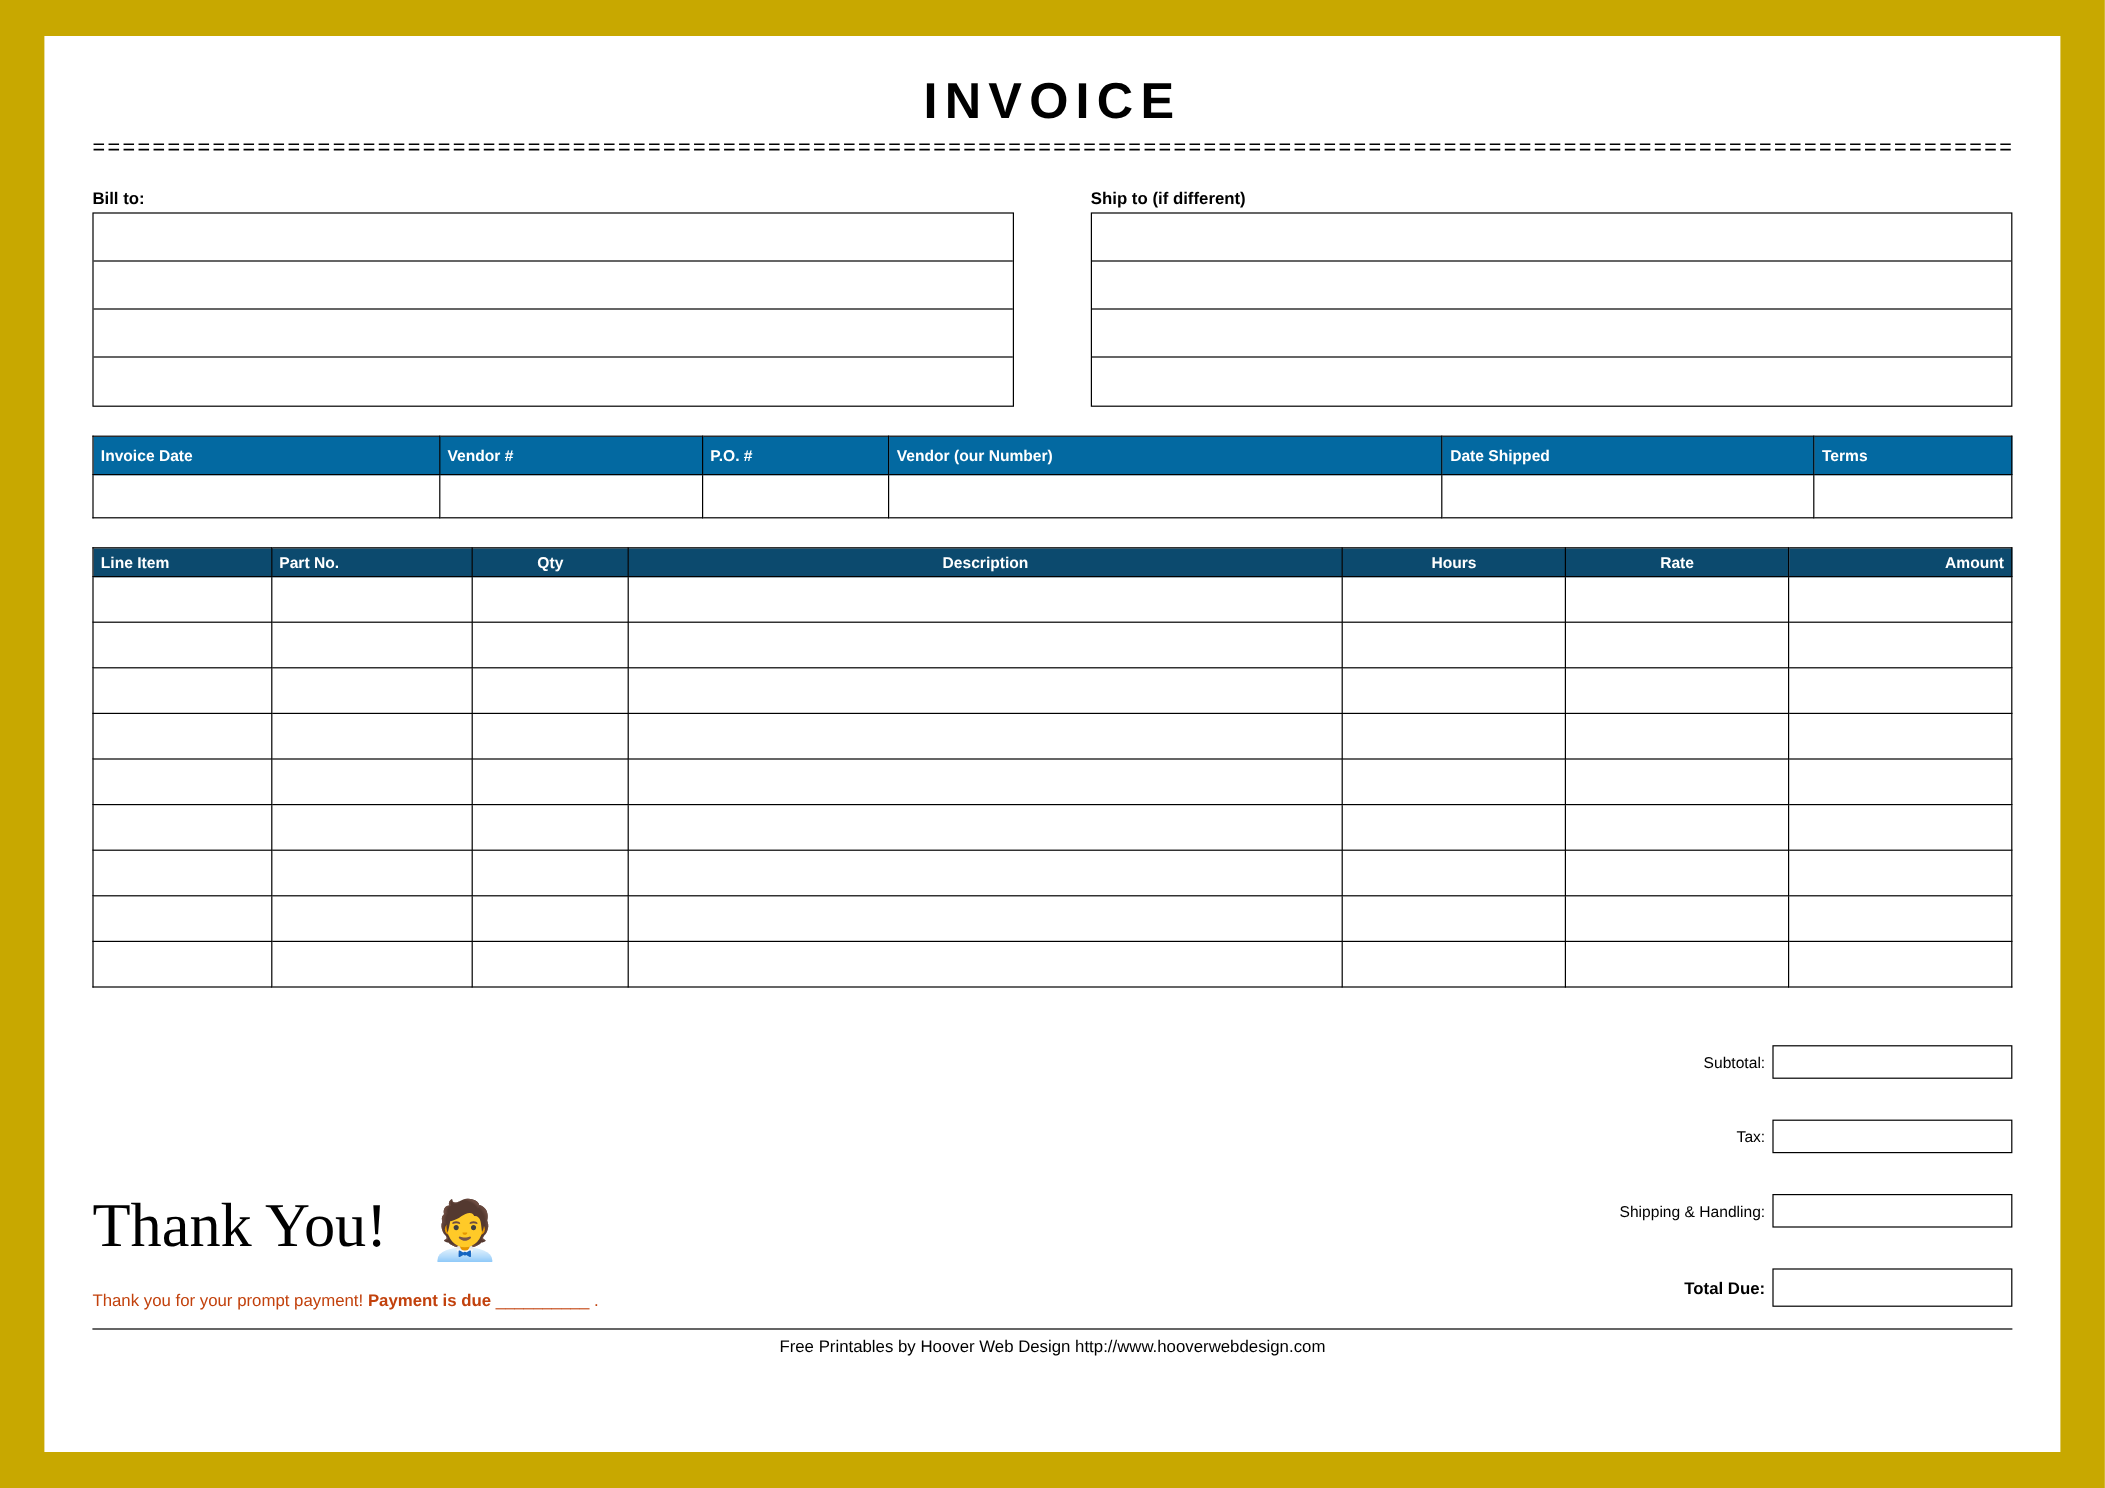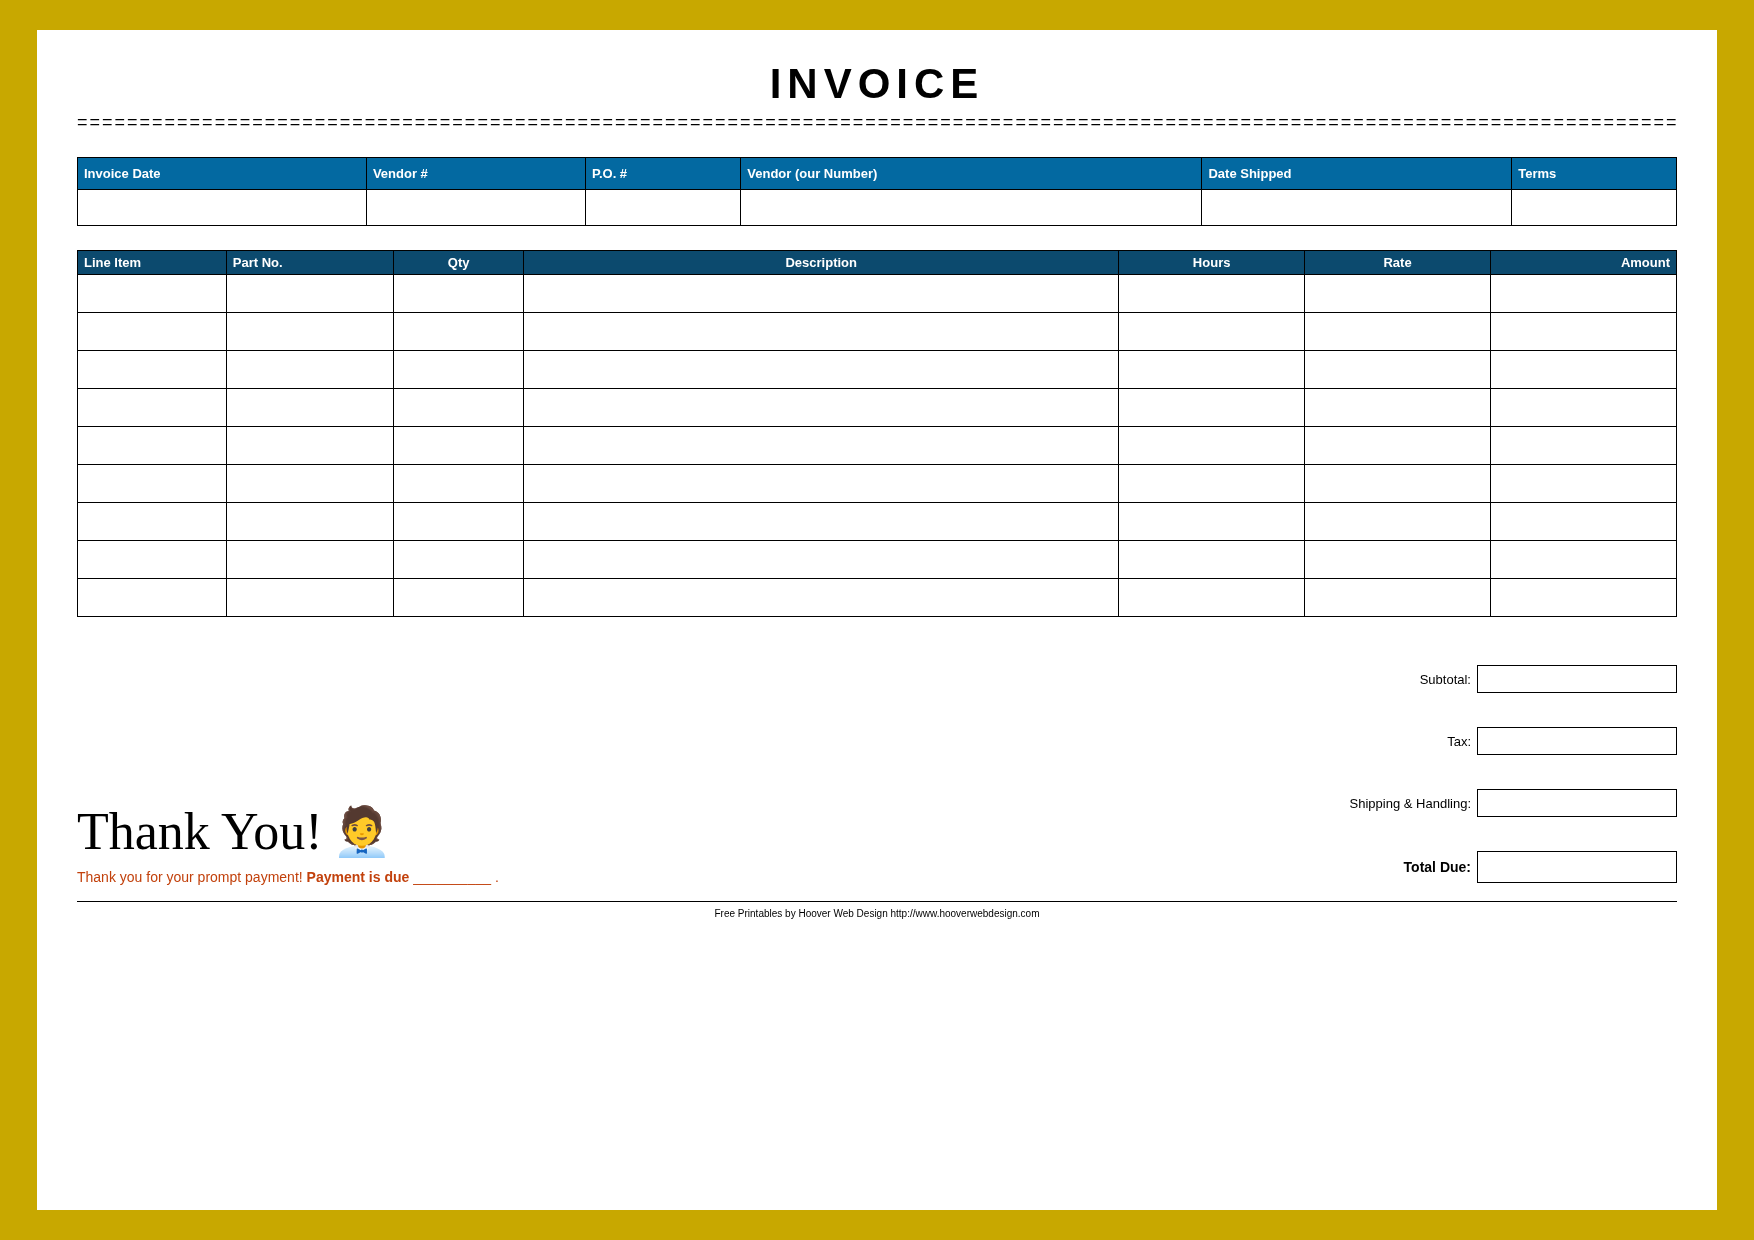--- a/index.html
+++ b/index.html
@@ -143,22 +143,23 @@
 
     .thank-you-block {
       display: flex;
       flex-direction: column;
       align-items: flex-start;
       width: 60%;
     }
 
     .thank-you-graphic {
       display: flex;
-      align-items: center;
-      margin-bottom: 8px;
+      align-items: flex-end;
+      margin-bottom: 24px;
+      gap: 25px;
     }
 
     .thank-you-cursive {
       font-family: 'Brush Script MT', cursive, 'Comic Sans MS', cursive;
       font-size: 52px;
       color: #000;
       margin-right: 10px;
     }
 
     .thank-you-figure {
@@ -214,33 +215,54 @@
     }
 
     .bottom-divider {
       border: none;
       border-top: 1.5px solid #000;
       margin: 16px 0 6px 0;
     }
 
     .footer-credit {
       text-align: center;
-      font-size: 10px;
+      font-size: 14px;
       color: #000;
     }
   </style>
 </head>
 <body>
 
 <div class="invoice-wrapper">
 
   <h1 class="invoice-title">INVOICE</h1>
 
   <div class="invoice-divider">================================================================================================================================================</div>
 
+  <div class="address-section">
+    <div class="address-block">
+      <div class="address-label">Bill to:</div>
+      <div class="address-rows">
+        <div class="address-row"></div>
+        <div class="address-row"></div>
+        <div class="address-row"></div>
+        <div class="address-row"></div>
+      </div>
+    </div>
+
+    <div class="address-block">
+      <div class="address-label">Ship to (if different)</div>
+      <div class="address-rows">
+        <div class="address-row"></div>
+        <div class="address-row"></div>
+        <div class="address-row"></div>
+        <div class="address-row"></div>
+      </div>
+    </div>
+  </div>
 
   <table class="meta-table">
     <thead>
       <tr>
         <th>Invoice Date</th>
         <th>Vendor #</th>
         <th>P.O. #</th>
         <th>Vendor (our Number)</th>
         <th>Date Shipped</th>
         <th>Terms</th>

